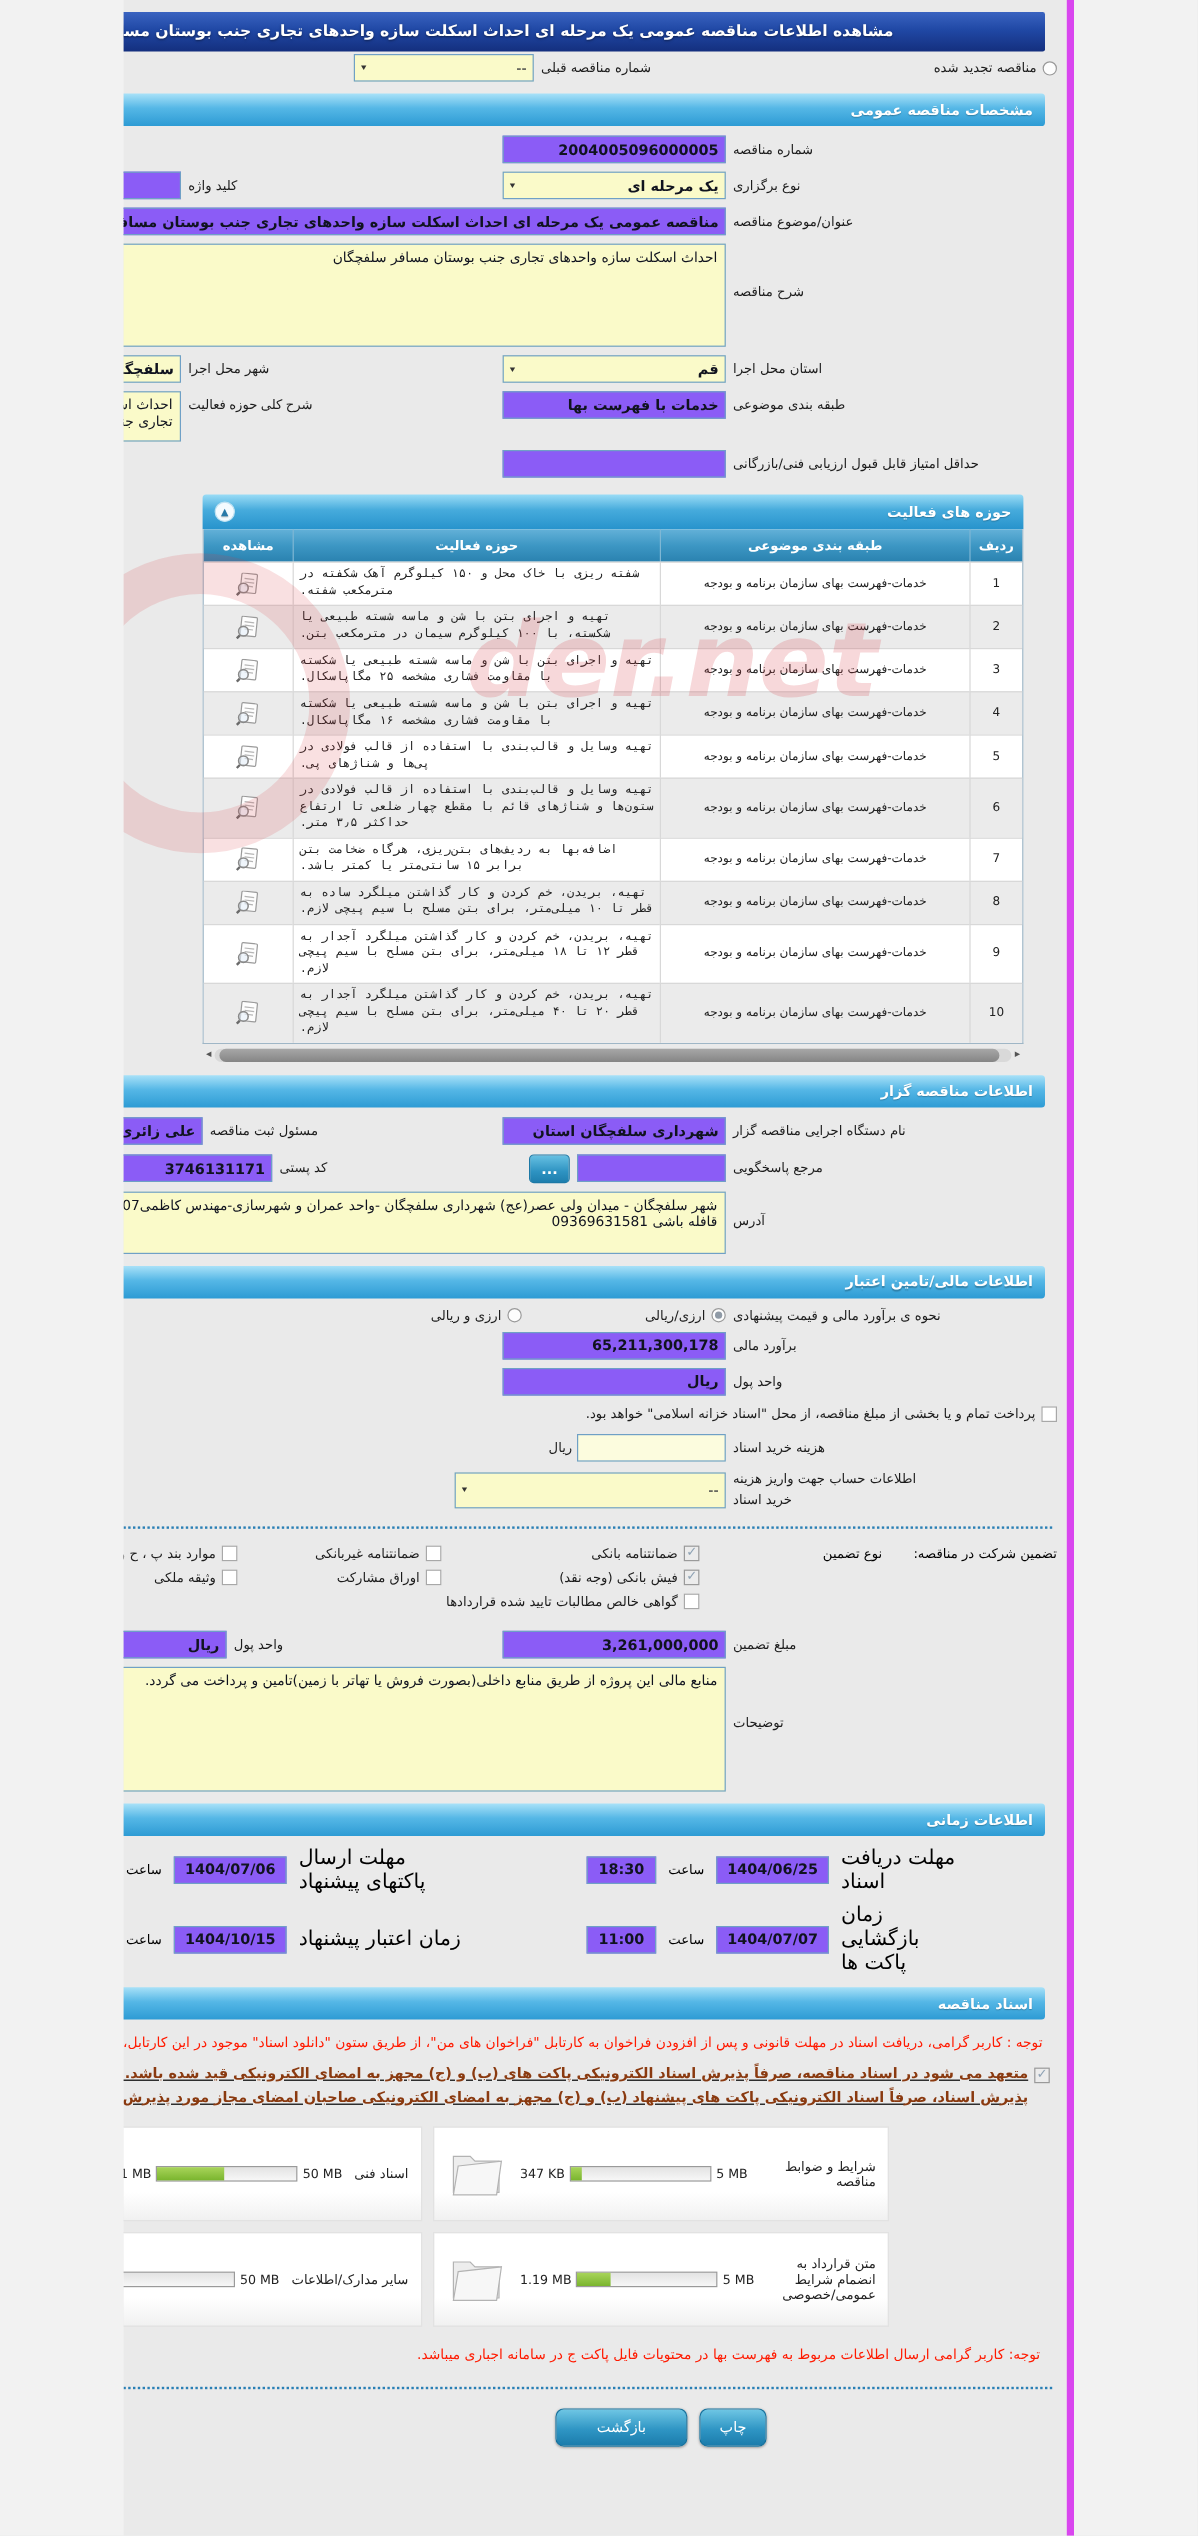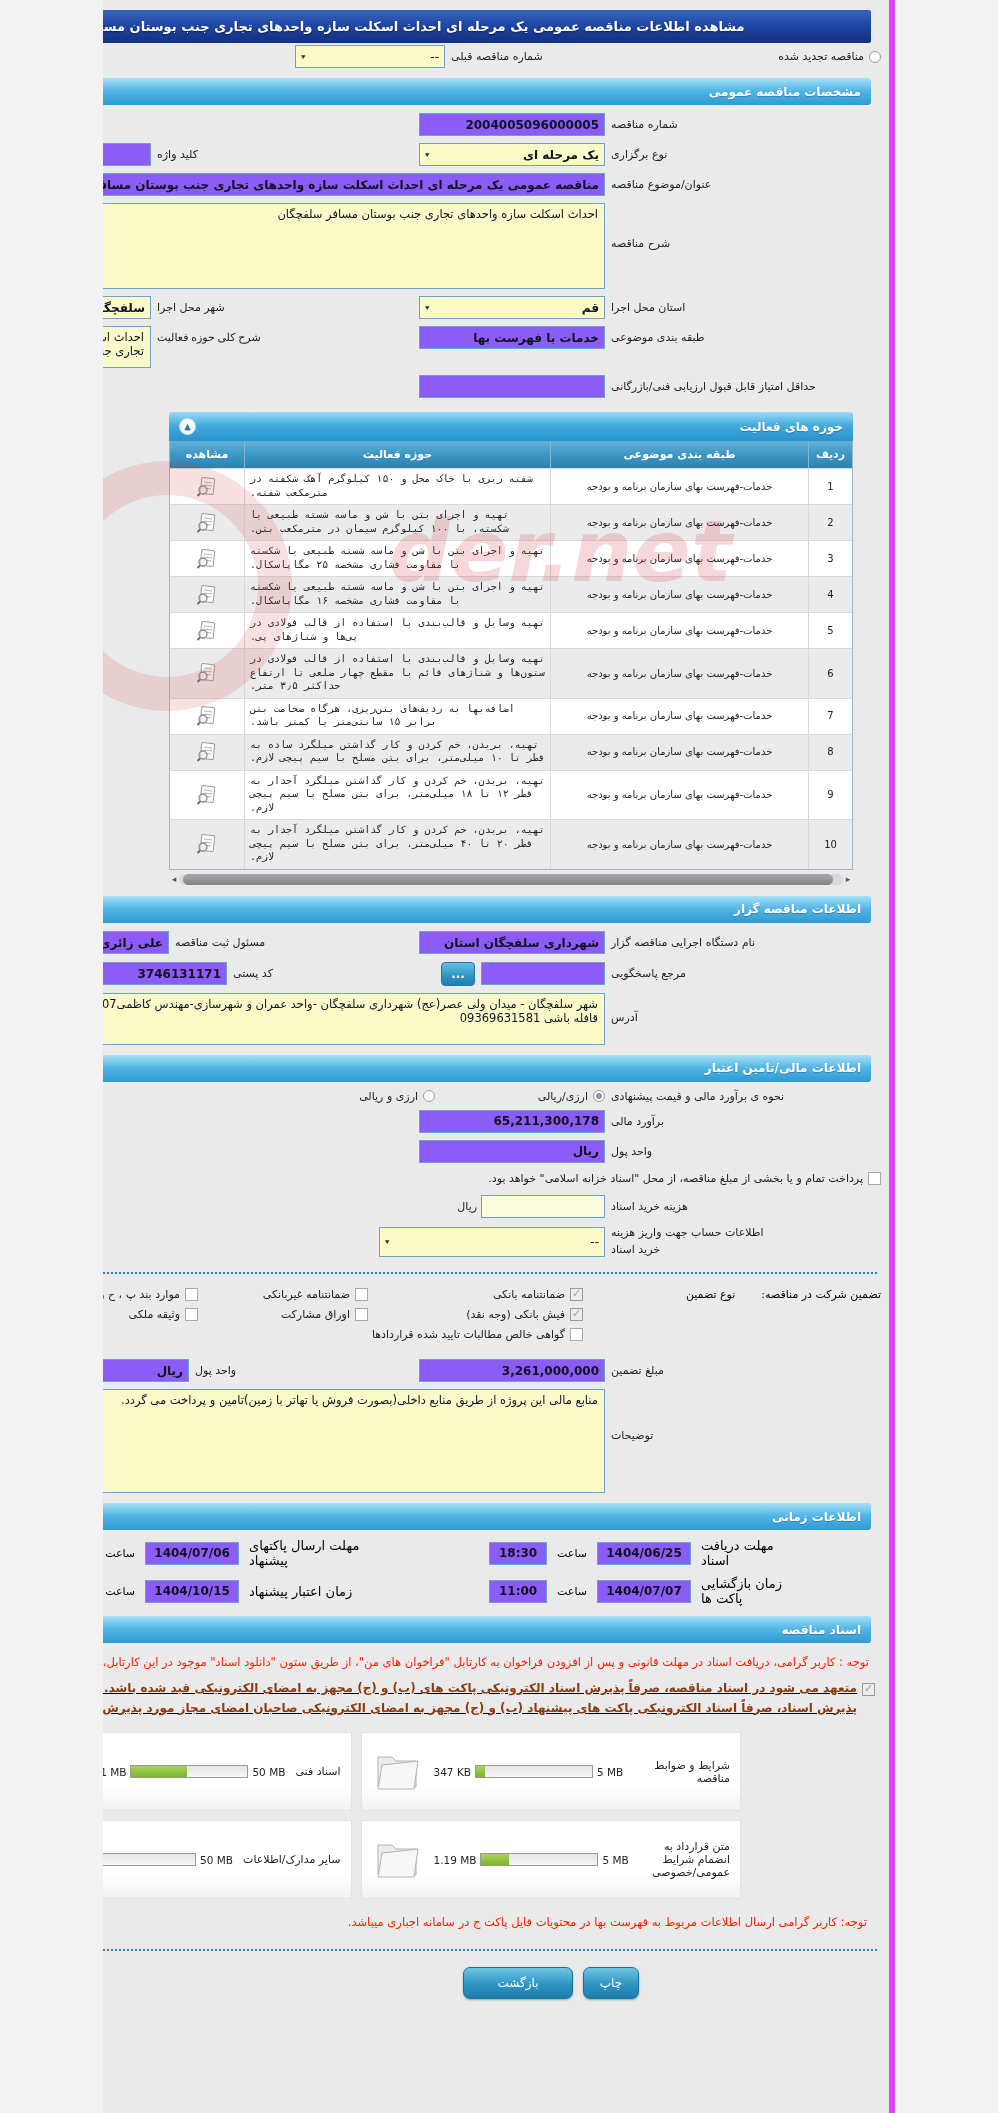--- a/index.html
+++ b/index.html
@@ -59,21 +59,21 @@
 
   .divider { border-top:2px dotted #2a7fb5; margin:14px 4px; }
 
   .gitem { display:flex; direction:rtl; align-items:center; font-size:11px; color:#1c1c1c; }
   .grow { display:flex; direction:rtl; align-items:center; margin:7px 0; }
   .gcol0 { width:298px; min-width:298px; display:flex; direction:rtl; font-size:11px; }
   .gcol { display:flex; }
   .gc1 { width:215px; min-width:215px; } .gc2 { width:170px; min-width:170px; } .gc3 { width:300px; min-width:300px; }
 
   .time-row { display:flex; direction:rtl; align-items:center; margin:8px 0; padding-right:80px; gap:6px; }
-  .tlabel { text-align:left; padding-left:4px; font-size:13px; }
+  .tlabel { text-align:left; padding-left:4px; font-size:17px; }
   .tl1 { width:104px; min-width:104px; } .tl2 { width:148px; min-width:148px; }
   .tdate { width:94px; justify-content:center; font-weight:bold; direction:ltr; }
   .ttime { width:58px; justify-content:center; font-weight:bold; direction:ltr; }
   .hourlbl { font-size:11px; margin:0 4px; }
   .tspacer { width:84px; }
 
   .notice { color:#ff1a00; font-size:11.5px; line-height:1.7; padding:2px 12px 0 40px; }
   .pledge-row { display:flex; direction:rtl; align-items:flex-start; padding:6px 6px 0 14px;text-decoration:underline; }
   .pledge { font-size:12px; font-weight:bold; color:#8a3a10; line-height:1.65; }
 

